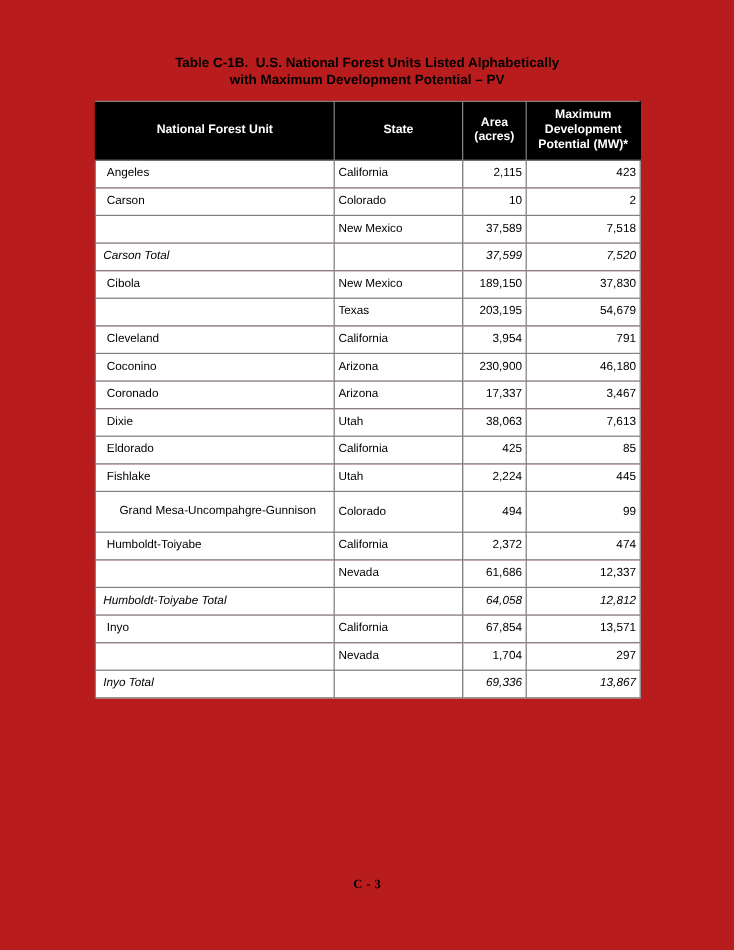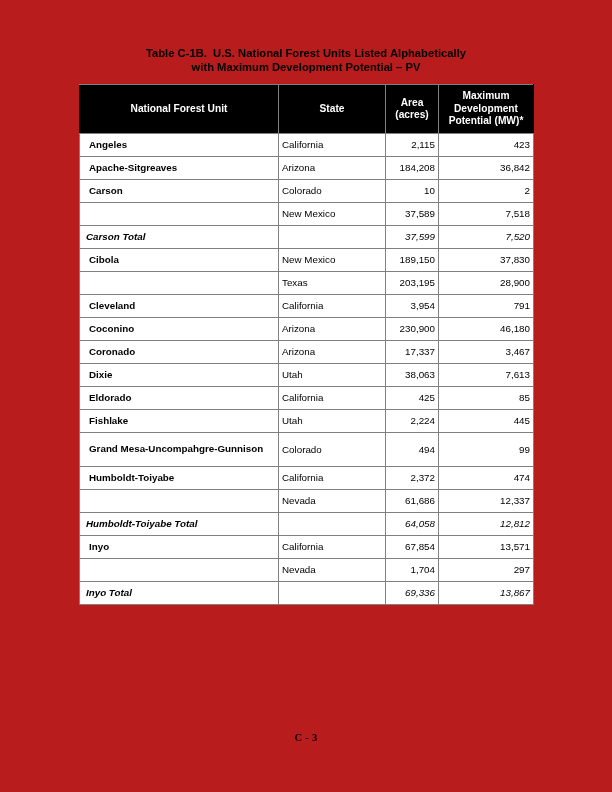--- a/index.html
+++ b/index.html
@@ -89,41 +89,40 @@
     height: 22px;
     font-size: 9.8px;
     line-height: 12px;
     border: 1px solid #7a7a7a;
     background: #ffffff;
   }
   tbody tr td.unit {
     text-align: left;
     padding-left: 9px;
     padding-right: 4px;
-    font-weight: bold;
   }
   tbody tr td.state {
     text-align: left;
     padding: 0 3px;
   }
   tbody tr td.num {
     text-align: right;
     padding-right: 3px;
   }
   tbody tr.total td.unit {
     text-align: left;
     font-style: italic;
     padding-right: 12px;
     padding-left: 6px;
   }
   tbody tr.total td.num {
     font-style: italic;
   }
   tbody tr.tall td { height: 33px; }
-  tbody tr.tall td.unit { line-height: 12.5px; }
+  tbody tr.tall td.unit { line-height: 12.5px; text-align: center; }
 
   
   .footer {
     position: absolute;
     top: 732px;
     left: 0;
     width: 612px;
     text-align: center;
     font-family: "Liberation Serif", serif;
     font-weight: bold;
@@ -170,26 +169,20 @@
         </tr>
       </thead>
       <tbody id="forest-table-body">
           <tr>
             <td class="unit">Angeles</td>
             <td class="state">California</td>
             <td class="num">2,115</td>
             <td class="num">423</td>
           </tr>
           <tr>
-            <td class="unit">Apache-Sitgreaves</td>
-            <td class="state">Arizona</td>
-            <td class="num">184,208</td>
-            <td class="num">36,842</td>
-          </tr>
-          <tr>
             <td class="unit">Carson</td>
             <td class="state">Colorado</td>
             <td class="num">10</td>
             <td class="num">2</td>
           </tr>
           <tr>
             <td class="unit"></td>
             <td class="state">New Mexico</td>
             <td class="num">37,589</td>
             <td class="num">7,518</td>
@@ -203,21 +196,21 @@
           <tr>
             <td class="unit">Cibola</td>
             <td class="state">New Mexico</td>
             <td class="num">189,150</td>
             <td class="num">37,830</td>
           </tr>
           <tr>
             <td class="unit"></td>
             <td class="state">Texas</td>
             <td class="num">203,195</td>
-            <td class="num">28,900</td>
+            <td class="num">54,679</td>
           </tr>
           <tr>
             <td class="unit">Cleveland</td>
             <td class="state">California</td>
             <td class="num">3,954</td>
             <td class="num">791</td>
           </tr>
           <tr>
             <td class="unit">Coconino</td>
             <td class="state">Arizona</td>

